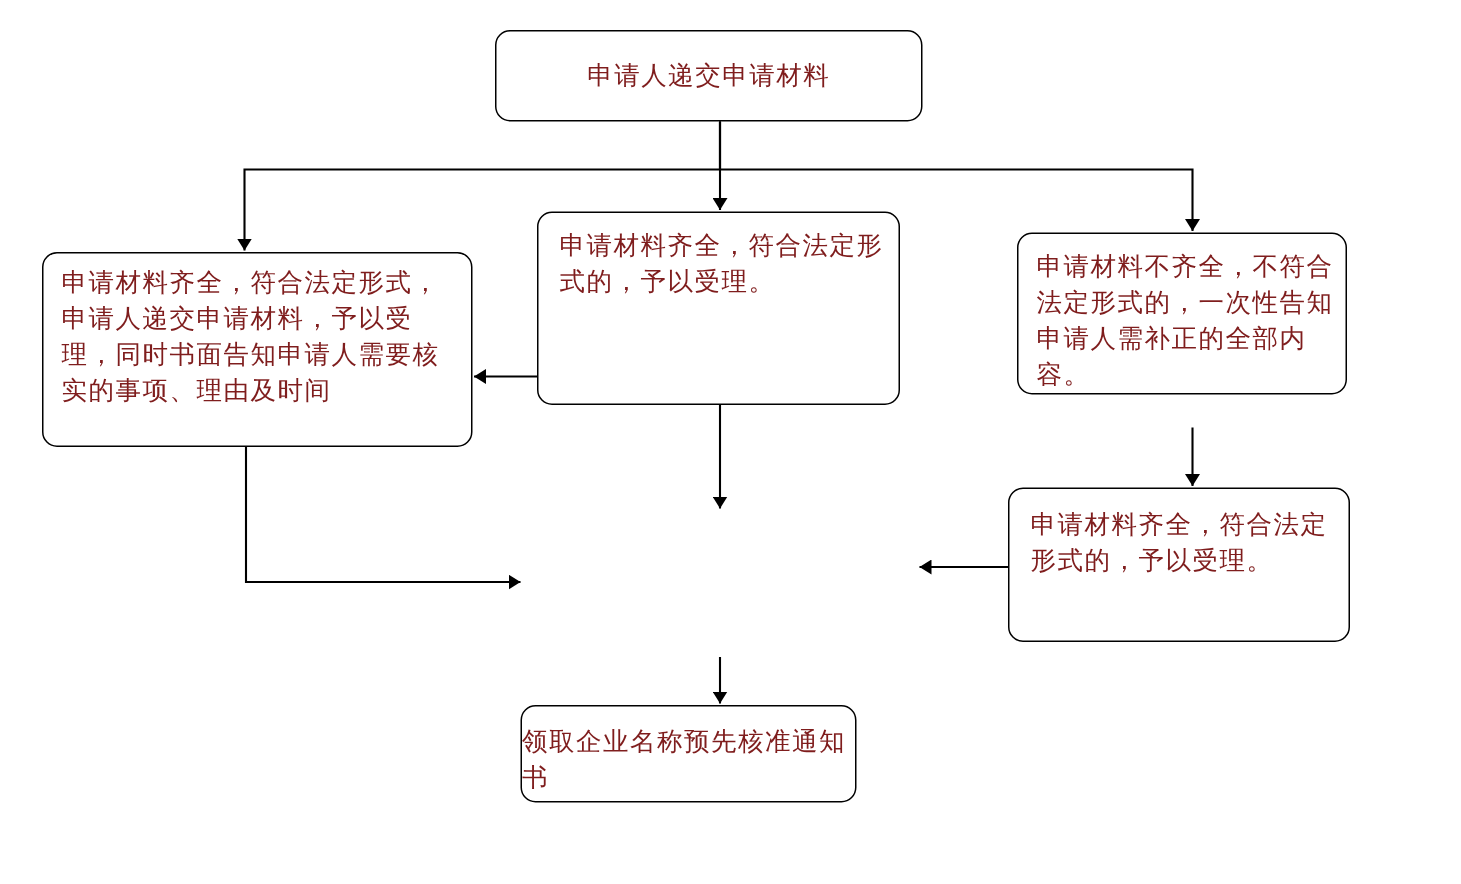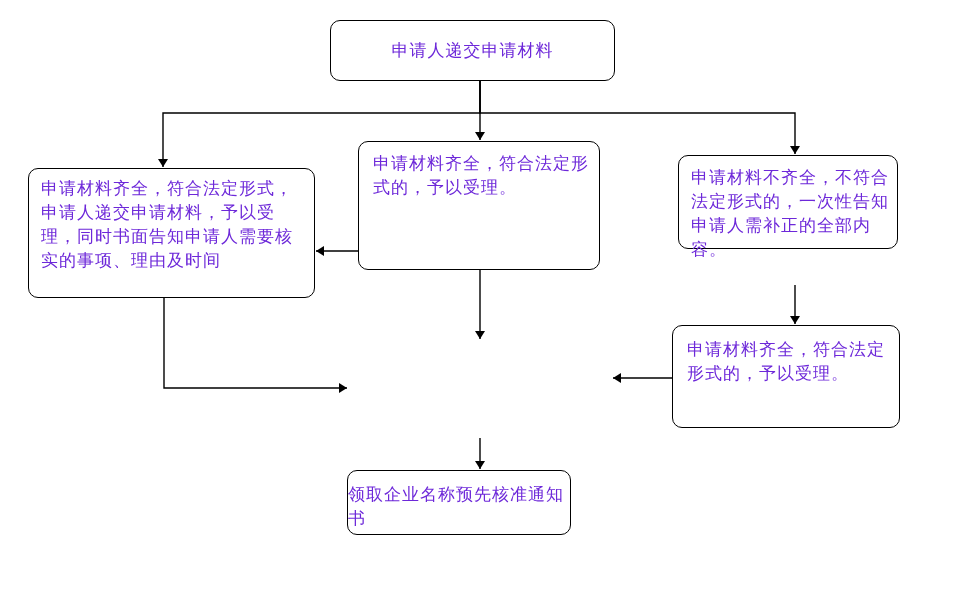--- a/index.html
+++ b/index.html
@@ -20,21 +20,21 @@
     left: 0;
     top: 0;
     z-index: 1;
   }
   .node {
     position: absolute;
     box-sizing: border-box;
     background: #ffffff;
     border: 1.5px solid #000000;
     border-radius: 10px;
-    color: #6d28d9;
+    color: #7f1d1d;
     font-size: 17px;
     line-height: 24px;
     letter-spacing: 1px;
     z-index: 2;
   }
   .node .label {
     display: block;
   }
   .node.h-center {
     display: flex;
@@ -74,21 +74,21 @@
   </div>
 
   <div class="node" style="left:28px; top:168px; width:287px; height:130px; padding:8px 16px 8px 12px;">
     <span class="label">申请材料齐全，符合法定形式，申请人递交申请材料，予以受理，同时书面告知申请人需要核实的事项、理由及时间</span>
   </div>
 
   <div class="node" style="left:358px; top:141px; width:242px; height:129px; padding:10px 10px 10px 14px;">
     <span class="label">申请材料齐全，符合法定形式的，予以受理。</span>
   </div>
 
-  <div class="node" style="left:678px; top:155px; width:220px; height:94px; padding:10px 8px 27px 12px;">
+  <div class="node" style="left:678px; top:155px; width:220px; height:108px; padding:10px 8px 27px 12px;">
     <span class="label">申请材料不齐全，不符合法定形式的，一次性告知申请人需补正的全部内容。</span>
   </div>
 
   <div class="node" style="left:672px; top:325px; width:228px; height:103px; padding:12px 12px 10px 14px;">
     <span class="label">申请材料齐全，符合法定形式的，予以受理。</span>
   </div>
 
 
   <div class="node h-center" style="left:347px; top:470px; width:224px; height:65px; padding-top:12px;">
     <span class="label">领取企业名称预先核准通知书</span>

